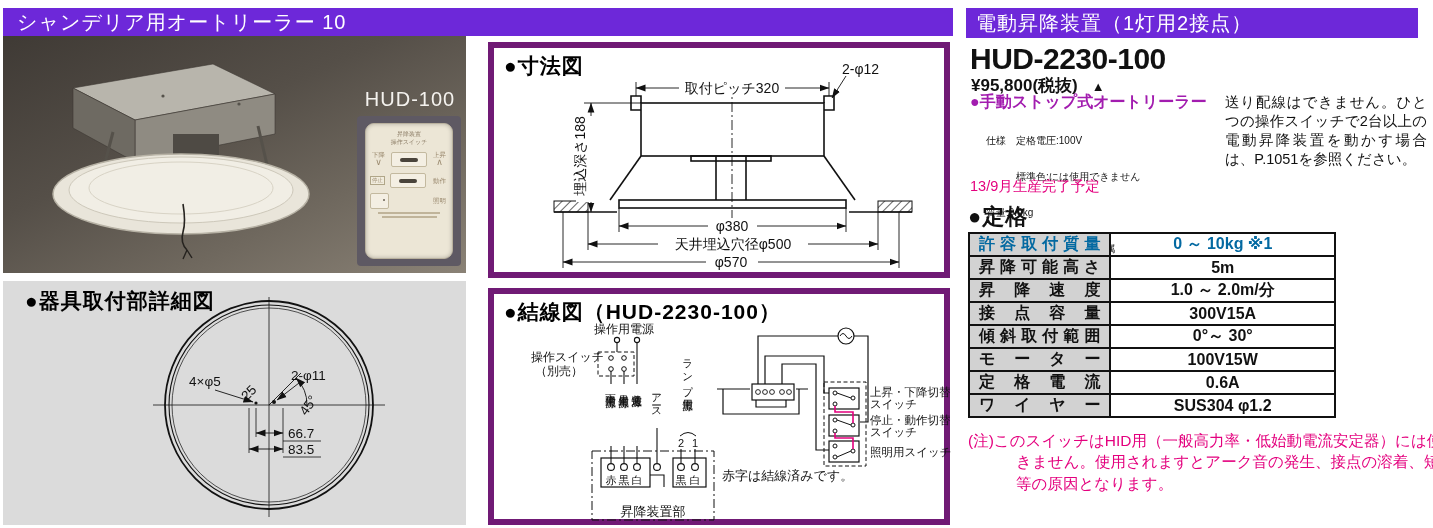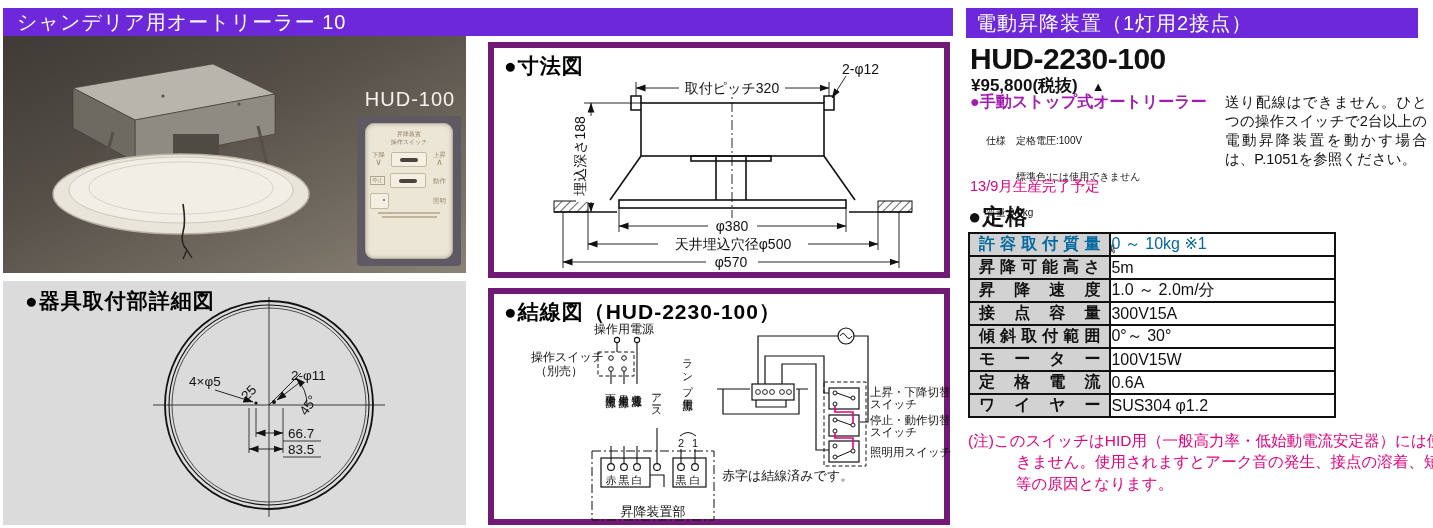--- a/index.html
+++ b/index.html
@@ -70,21 +70,21 @@
   .r-specs{position:absolute;left:4px;top:103px;font-size:10px;line-height:1.2;white-space:pre-wrap;margin-left:16px;}
   .r-discont{position:absolute;left:4px;top:169px;font-size:14.5px;color:#e4007e;}
   .r-sidenote{position:absolute;left:259px;top:85px;width:202px;font-size:14.5px;line-height:1.32;text-align:justify;}
   .r-rating-heading{position:absolute;left:2px;top:194px;font-size:22px;font-weight:bold;letter-spacing:1px;}
   .rating-table{position:absolute;left:2px;top:224px;border-collapse:collapse;width:368px;}
   .rating-table th,.rating-table td{border:2px solid #111;height:21px;font-size:16px;padding:0;}
   .rating-table th{
     background:#d2d2d2;width:128px;font-weight:bold;padding:0 9px;
     text-align:justify;text-align-last:justify;
   }
-  .rating-table td{text-align:left;font-weight:normal;width:232px;}
+  .rating-table td{text-align:center;font-weight:bold;width:232px;}
   .rating-table tr.hl th,.rating-table tr.hl td{color:#0369a1;}
   .r-hid-note{
     position:absolute;left:2px;top:422px;width:460px;color:#e4007e;
     font-size:15.5px;line-height:1.38;padding-left:3.1em;text-indent:-3.1em;
   }
 </style>
 </head>
 <body>
 
 <div class="page">

